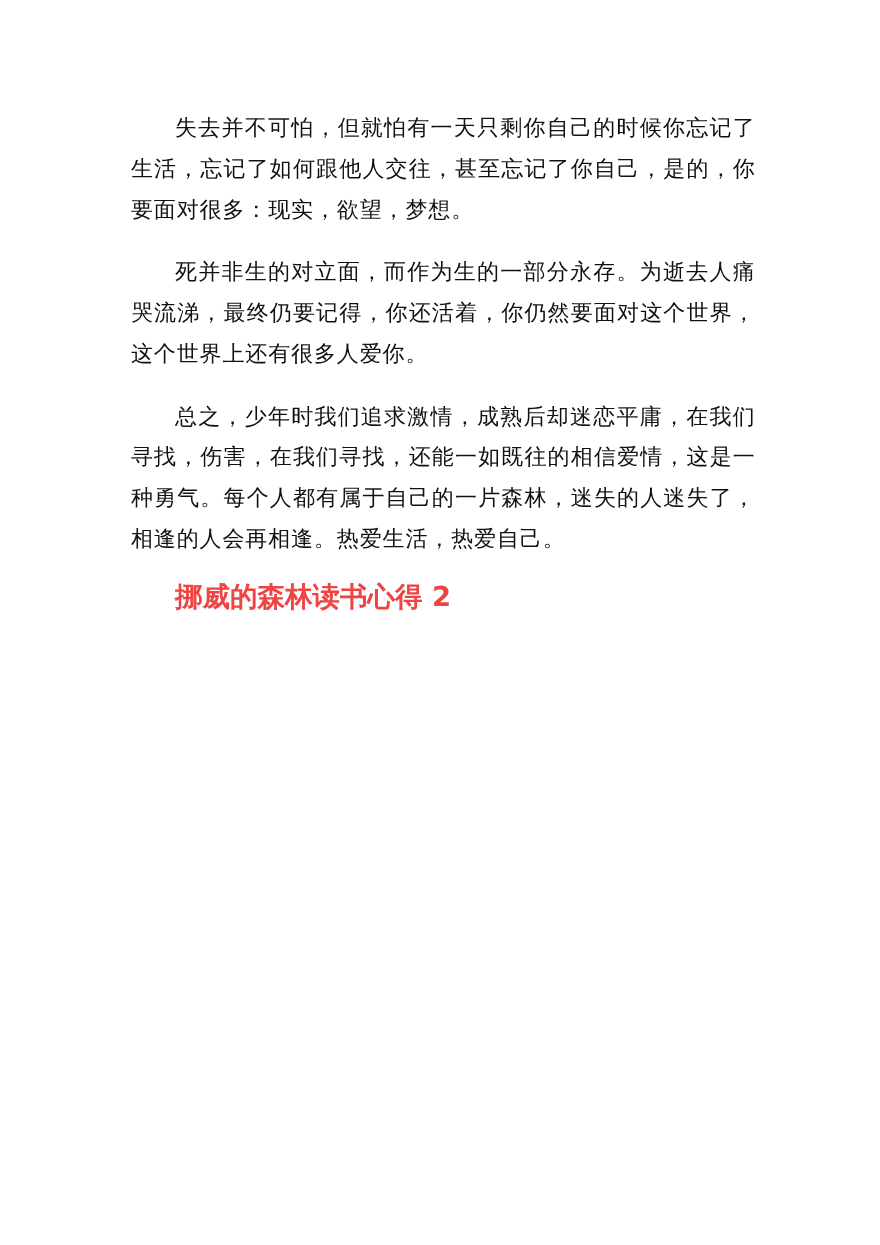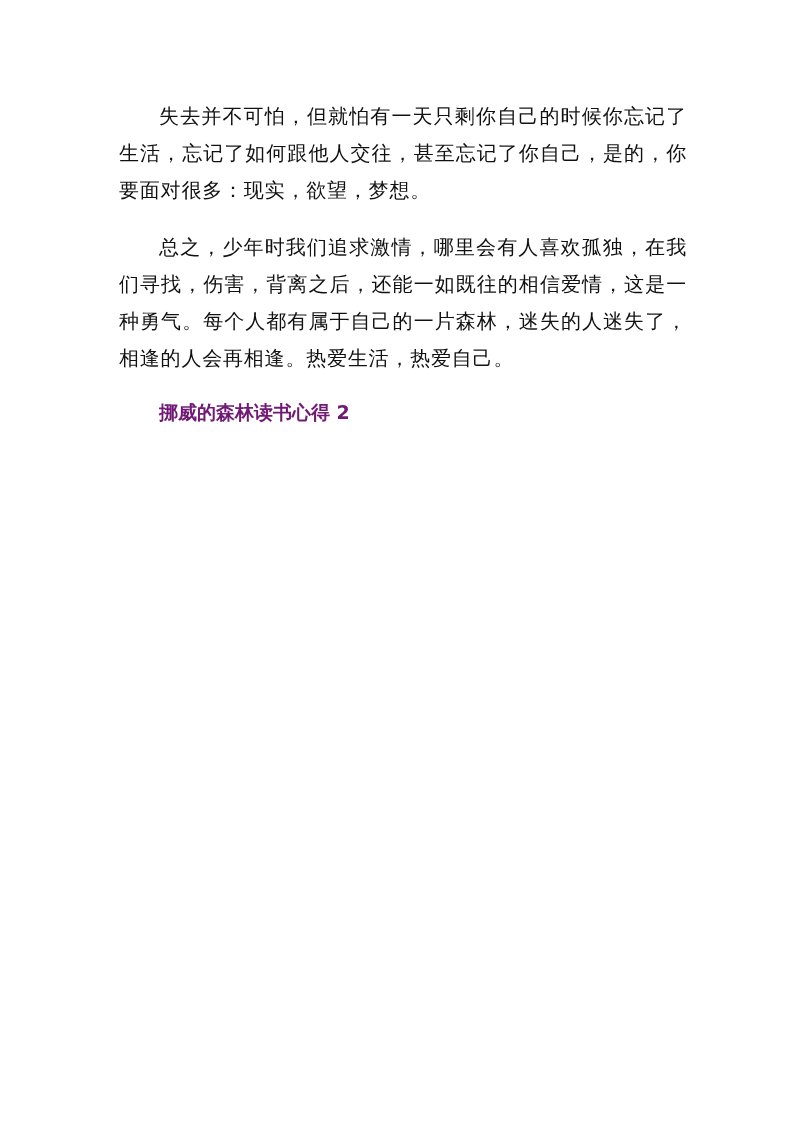--- a/index.html
+++ b/index.html
@@ -16,28 +16,29 @@
     margin: 0 0 20px 0;
     font-size: 20px;
     line-height: 37px;
     text-indent: 40px;
     letter-spacing: 0.8px;
     text-align: justify;
   }
   .heading {
     margin: 14px 0 0 40px;
     font-family: "DejaVu Sans", "Liberation Sans", sans-serif;
-    font-size: 19px;
+    font-size: 25px;
     font-weight: bold;
     line-height: 30px;
-    color: #701a75;
+    color: #ef4444;
   }
 </style>
 </head>
 <body>
 
 <div class="page">
   <div class="content">
     <p class="para">失去并不可怕，但就怕有一天只剩你自己的时候你忘记了生活，忘记了如何跟他人交往，甚至忘记了你自己，是的，你要面对很多：现实，欲望，梦想。</p>
-    <p class="para">总之，少年时我们追求激情，哪里会有人喜欢孤独，在我们寻找，伤害，背离之后，还能一如既往的相信爱情，这是一种勇气。每个人都有属于自己的一片森林，迷失的人迷失了，相逢的人会再相逢。热爱生活，热爱自己。</p>
+    <p class="para">死并非生的对立面，而作为生的一部分永存。为逝去人痛哭流涕，最终仍要记得，你还活着，你仍然要面对这个世界，这个世界上还有很多人爱你。</p>
+    <p class="para">总之，少年时我们追求激情，成熟后却迷恋平庸，在我们寻找，伤害，在我们寻找，还能一如既往的相信爱情，这是一种勇气。每个人都有属于自己的一片森林，迷失的人迷失了，相逢的人会再相逢。热爱生活，热爱自己。</p>
     <div class="heading">挪威的森林读书心得 2</div>
   </div>
 </div>
 
 </body></html>

